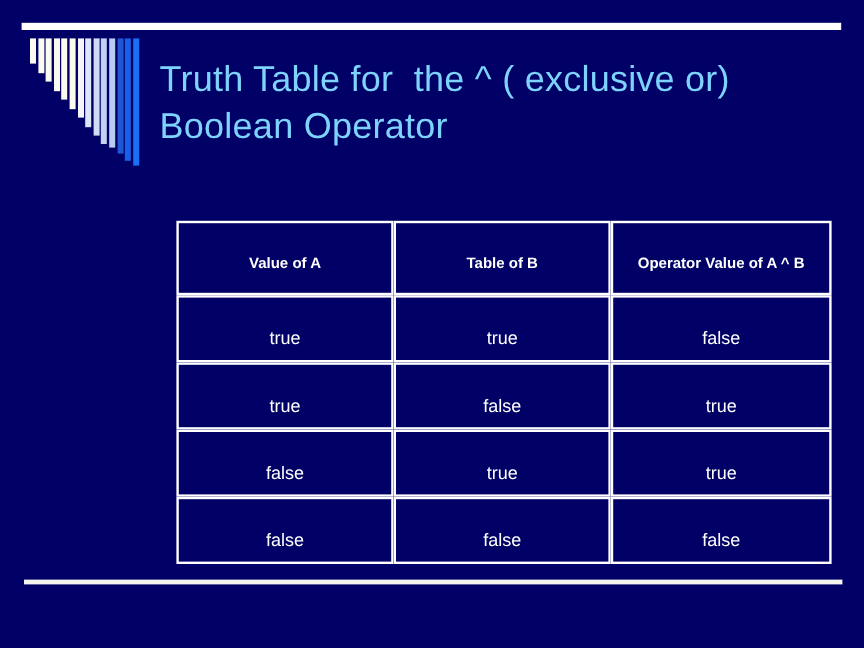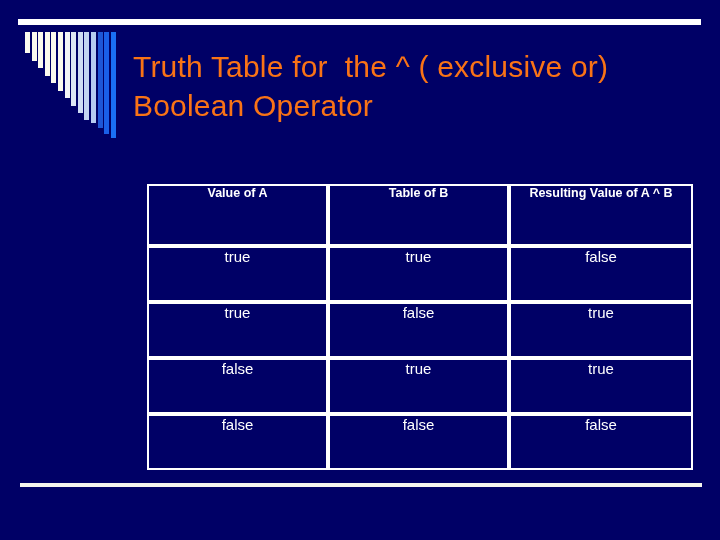--- a/index.html
+++ b/index.html
@@ -55,21 +55,21 @@
     height: 4px;
     background: #f4f4ee;
   }
 
   
   .title {
     position: absolute;
     left: 133px;
     top: 47px;
     width: 560px;
-    color: #f97316;
+    color: #7dd3fc;
     font-size: 30px;
     line-height: 39px;
     font-weight: normal;
     letter-spacing: 0.2px;
     white-space: pre-wrap;
   }
 
   
   .table-wrap {
     position: absolute;
@@ -84,21 +84,21 @@
     border-collapse: separate;
     border-spacing: 0;
     table-layout: fixed;
   }
   table.truth td {
     background: #000066;
     border: 2px solid #ffffff;
     color: #ffffff;
     text-align: center;
     vertical-align: top;
-    padding-top: 0;
+    padding-top: 26px;
     font-size: 12px;
   }
   table.truth tr.head td {
     font-weight: bold;
     font-size: 12.5px;
     line-height: 15px;
   }
   table.truth tr.body td {
     font-weight: normal;
     font-size: 15px;
@@ -134,21 +134,21 @@
     </div>
 
   <div class="title">Truth Table for  the ^ ( exclusive or)  Boolean Operator</div>
 
   <div class="table-wrap">
     <table class="truth">
       <tbody>
         <tr class="head row-head">
           <td class="col-a">Value of A</td>
           <td class="col-b">Table of B</td>
-          <td class="col-r">Resulting Value of A ^ B</td>
+          <td class="col-r">Operator Value of A ^ B</td>
         </tr>
         <tr class="body row-data">
           <td class="col-a">true</td>
           <td class="col-b">true</td>
           <td class="col-r">false</td>
         </tr>
         <tr class="body row-data">
           <td class="col-a">true</td>
           <td class="col-b">false</td>
           <td class="col-r">true</td>

